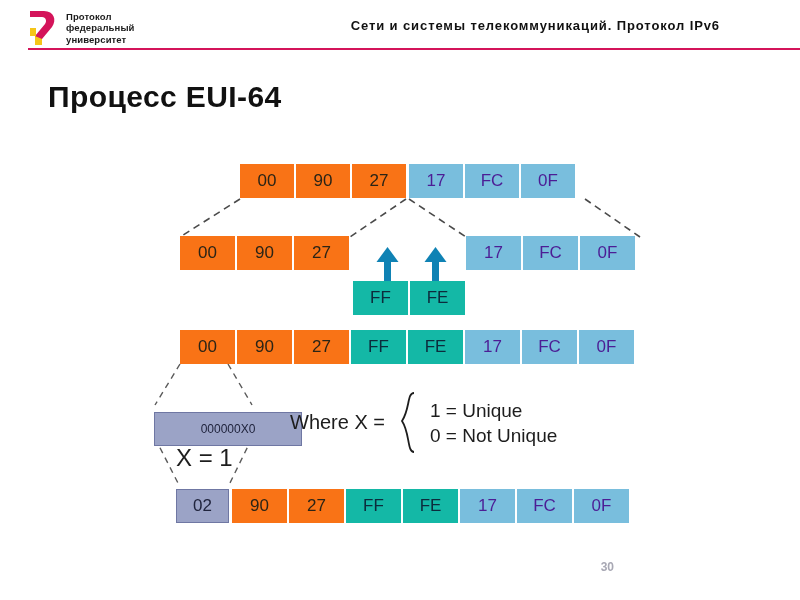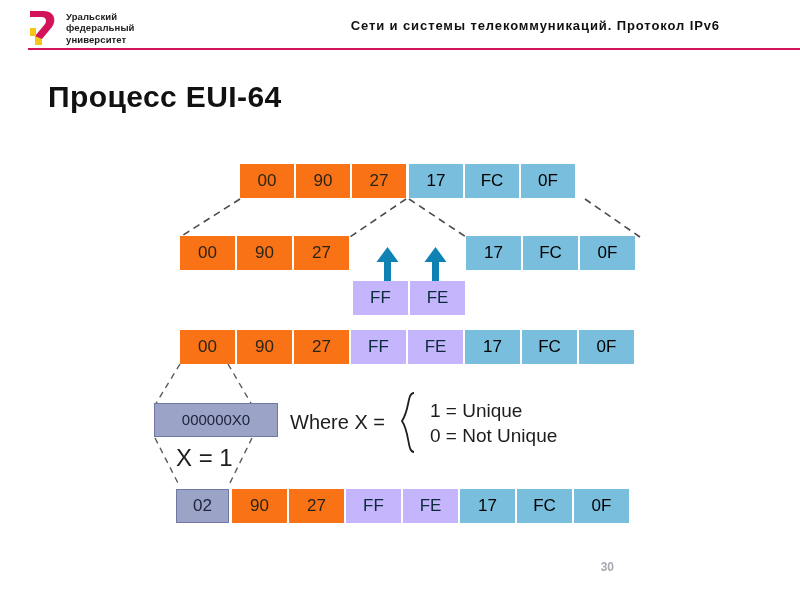--- a/index.html
+++ b/index.html
@@ -84,22 +84,22 @@
     position: absolute;
     height: 34px;
     line-height: 34px;
     text-align: center;
     font-size: 17px;
     font-weight: normal;
     color: #1d2b3a;
     box-sizing: border-box;
   }
   .oct.orange { background: #f97316; color: #2b2416; }
-  .oct.lblue  { background: #79bedd; color: #000000; }
-  .oct.dblue  { background: #c4b5fd; color: #0c2b3c; }
+  .oct.lblue  { background: #79bedd; color: #4c1d95; }
+  .oct.dblue  { background: #14b8a6; color: #0c2b3c; }
   .oct.lav    { background: #9ba3c6; color: #20243d; border: 1px solid #6f77a3; }
 
   
   .where-x {
     position: absolute;
     font-size: 20px;
     color: #1d1d1d;
     white-space: nowrap;
   }
   .unique-list {
@@ -131,21 +131,21 @@
 
   <div class="logo-block">
     <div class="logo-mark">
       <svg width="30" height="40" viewBox="0 0 30 40">
         <path d="M2 3 L16 3 C26 3 29 12 24 19 L14 31 L14 37 L7 37 L7 28 L17 16 C19 13 18 9 14 9 L2 9 Z" fill="#d4145a"></path>
         <path d="M7 28 L14 31 L14 37 L7 37 Z" fill="#f5c518"></path>
         <path d="M2 20 L8 20 L8 28 L2 28 Z" fill="#f5c518"></path>
       </svg>
     </div>
     <div class="logo-text">
-      <div>Уральский</div>
+      <div>Протокол</div>
       <div>федеральный</div>
       <div>университет</div>
     </div>
   </div>
 
   <div class="header-title">Сети и системы телекоммуникаций. Протокол IPv6</div>
   <div class="header-rule"></div>
 </div>
 
 <div class="page-title">Процесс EUI-64</div>
@@ -209,21 +209,21 @@
     <div class="oct orange" style="left:180px; top:330px; width:55px;">00</div>
     <div class="oct orange" style="left:237px; top:330px; width:55px;">90</div>
     <div class="oct orange" style="left:294px; top:330px; width:55px;">27</div>
     <div class="oct dblue" style="left:351px; top:330px; width:55px;">FF</div>
     <div class="oct dblue" style="left:408px; top:330px; width:55px;">FE</div>
     <div class="oct lblue" style="left:465px; top:330px; width:55px;">17</div>
     <div class="oct lblue" style="left:522px; top:330px; width:55px;">FC</div>
     <div class="oct lblue" style="left:579px; top:330px; width:55px;">0F</div>
   </div>
 
-  <div class="oct lav" style="left:154px; top:403px; width:124px; font-size:15px; line-height:32px; height:34px;">000000X0</div>
+  <div class="oct lav" style="left:154px; top:412px; width:148px; font-size:12px; line-height:32px; height:34px;">000000X0</div>
 
   <div class="xeq1" style="left:176px; top:444px;">X = 1</div>
 
   <div class="where-x" style="left:290px; top:411px;text-align:right;">Where X =</div>
 
   <div class="unique-list" style="left:430px; top:398px;">
     <div>1 = Unique</div>
     <div>0 = Not Unique</div>
   </div>
 

